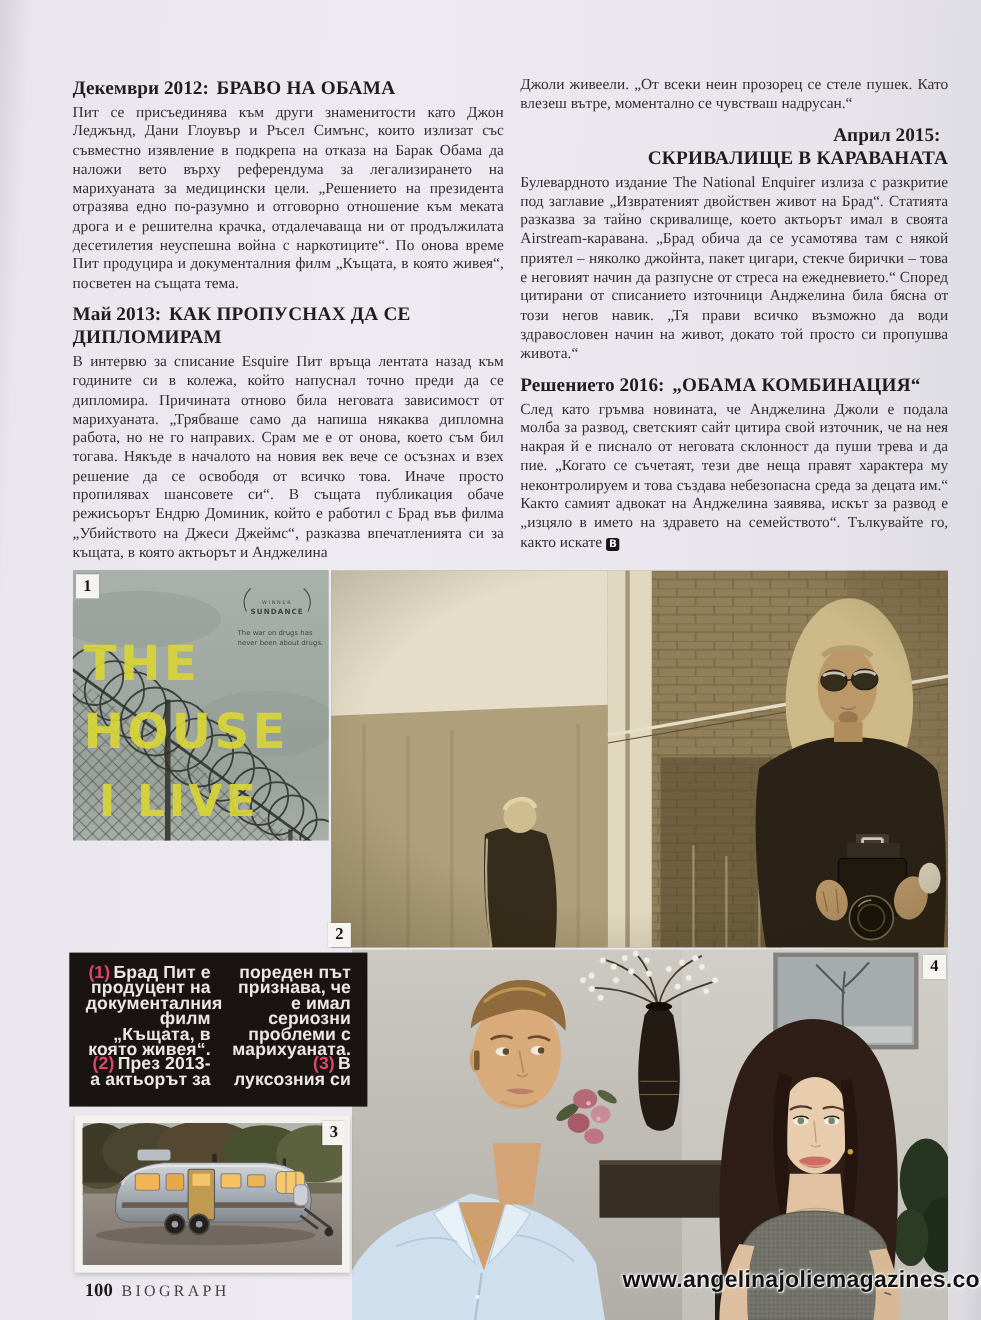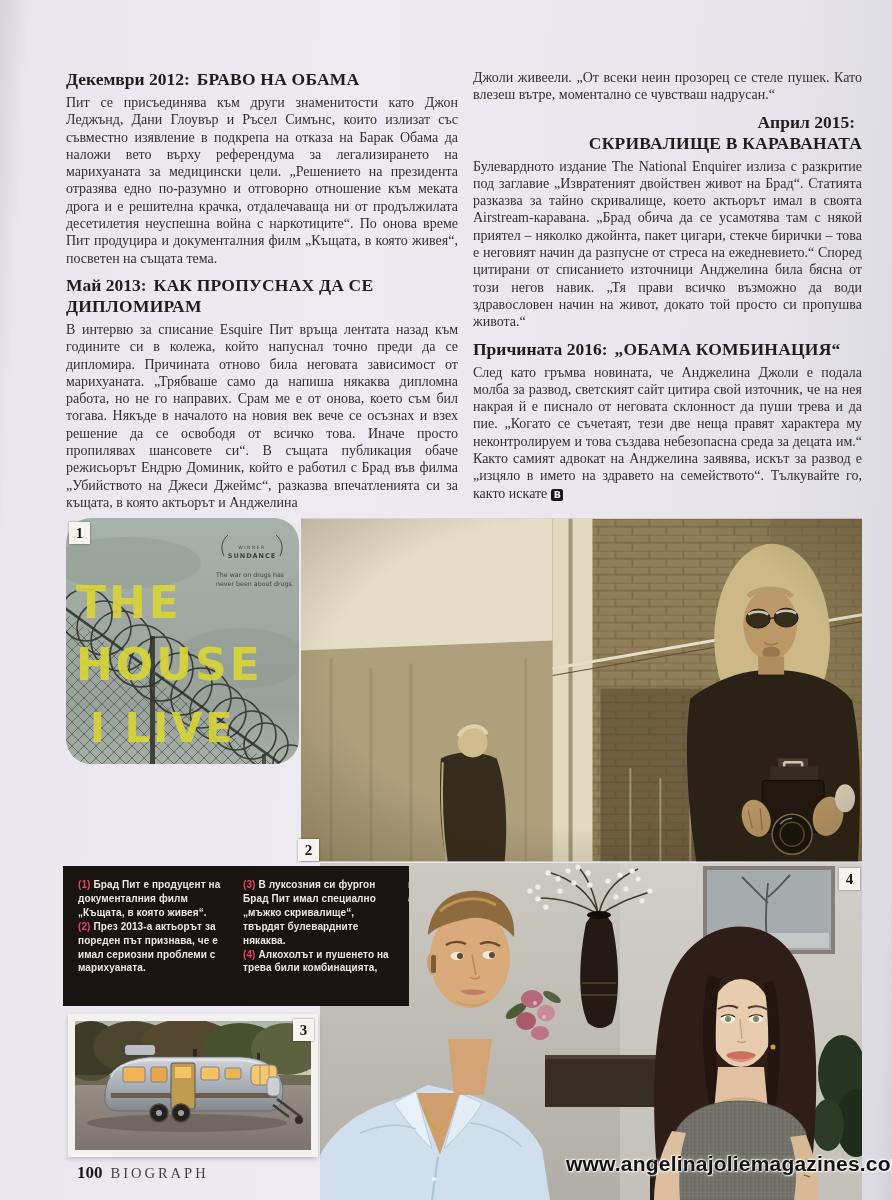--- a/index.html
+++ b/index.html
@@ -20,45 +20,46 @@
   .sect-h .blk { display:block;text-align:right; }
   .body-p { font-size:14px; line-height:17.3px; text-align:justify; margin:0 0 8px 0; }
   .mt { margin-top:8px; }
   .endmark {
     display:inline-block; width:12px; height:12px; background:#17141a; color:#f4f2ef;
     font:700 9.5px/12px "DejaVu Sans",sans-serif; text-align:center; border-radius:2.5px;
     margin-left:4px; vertical-align:0;
   }
   
   .fig { position:absolute; overflow:hidden; }
-  .poster      { left:66px;  top:518px; width:233px; height:246px;border-radius:25px; }
+  .poster      { left:66px;  top:518px; width:233px; height:246px; }
   .photo2      { left:301px; top:518px; width:561px; height:344px; }
   .photo4      { left:320px; top:863px; width:542px; height:337px; }
   .photo3 {
     left:68px; top:1014px; width:250px; height:143px; background:#f4f2ef; padding:7px;
     box-shadow:0 2px 4px rgba(60,55,70,.25);
   }
   .photo3 svg { display:block; }
   .badge {
     position:absolute; width:21px; height:22px; background:#f6f4f0; color:#16130f;
     font:700 15px/22px "Liberation Serif",serif; text-align:center;
     box-shadow:0 0 2px rgba(0,0,0,.45); z-index:30;
   }
   .badge1 { left:69px;  top:522px; }
   .badge2 { left:298px; top:839px; }
   .badge3 { left:293px; top:1019px; }
   .badge4 { left:839px; top:868px; }
   
   .caption-box {
-    position:absolute; left:63px; top:866px; width:346px; height:140px; z-index:20;
+    position:absolute; left:63px; top:866px; width:271px; height:140px; z-index:20;
     background:#191312; padding:12px 15px 8px 15px;
     column-count:2; column-gap:14px;
     font-family:"Liberation Sans",sans-serif; font-weight:700;
-    font-size:10px; line-height:13.9px; color:#ece7e2; letter-spacing:.1px;
+    font-size:16px; line-height:13.9px; color:#ece7e2; letter-spacing:.1px;
     overflow:hidden;
+    text-align:right;
   }
   .cap-item { display:block; }
   .cap-num { color:#e0456a; padding-right:3px; }
   
   .footer { position:absolute; left:77px; top:1163px; white-space:nowrap; z-index:25; }
   .footer .num { font:700 17px "Liberation Serif",serif; color:#1d191a; }
   .footer .mag { font:400 14.5px "Liberation Serif",serif; color:#464144; letter-spacing:3px; margin-left:8px; }
   .watermark {
     position:absolute; left:566px; top:1152px; z-index:40; white-space:nowrap;
     font:700 21px "Liberation Sans",sans-serif; color:#121212; letter-spacing:.2px;
@@ -77,21 +78,21 @@
     <p class="body-p">В интервю за списание Esquire Пит връща лентата назад към годините си в колежа, който напуснал точно преди да се дипломира. Причината отново била неговата зависимост от марихуаната. „Трябваше само да напиша някаква дипломна работа, но не го направих. Срам ме е от онова, което съм бил тогава. Някъде в началото на новия век вече се осъзнах и взех решение да се освободя от всичко това. Иначе просто пропилявах шансовете си“. В същата публикация обаче режисьорът Ендрю Доминик, който е работил с Брад във филма „Убийството на Джеси Джеймс“, разказва впечатленията си за къщата, в която актьорът и Анджелина</p>
   </div>
 
   <div class="col col-right">
     <p class="body-p">Джоли живеели. „От всеки неин прозорец се стеле пушек. Като влезеш вътре, моментално се чувстваш надрусан.“</p>
     <h2 class="sect-h mt">
         <span class="date blk">Април 2015:</span>
         <span class="ttl blk">СКРИВАЛИЩЕ В КАРАВАНАТА</span>
       </h2>
     <p class="body-p">Булевардното издание The National Enquirer излиза с разкритие под заглавие „Извратеният двойствен живот на Брад“. Статията разказва за тайно скривалище, което актьорът имал в своята Airstream-каравана. „Брад обича да се усамотява там с някой приятел – няколко джойнта, пакет цигари, стекче бирички – това е неговият начин да разпусне от стреса на ежедневието.“ Според цитирани от списанието източници Анджелина била бясна от този негов навик. „Тя прави всичко възможно да води здравословен начин на живот, докато той просто си пропушва живота.“</p>
-    <h2 class="sect-h mt"><span class="date">Причината 2016:</span><span class="ttl">„ОБАМА КОМБИНАЦИЯ“</span></h2>
+    <h2 class="sect-h mt"><span class="date">Решението 2016:</span><span class="ttl">„ОБАМА КОМБИНАЦИЯ“</span></h2>
     <p class="body-p"><span>След като гръмва новината, че Анджелина Джоли е подала молба за развод, светският сайт цитира свой източник, че на нея накрая й е писнало от неговата склонност да пуши трева и да пие. „Когато се съчетаят, тези две неща правят характера му неконтролируем и това създава небезопасна среда за децата им.“ Както самият адвокат на Анджелина заявява, искът за развод е „изцяло в името на здравето на семейството“. Тълкувайте го, както искате</span><span class="endmark">B</span></p>
   </div>
 
   <div class="fig photo4">
     <svg width="542" height="337" viewBox="0 0 542 337">
       <defs>
         <linearGradient id="wallg" x1="0" y1="0" x2="0" y2="1">
           <stop offset="0" stop-color="#ccc9c3"></stop>
             <stop offset="1" stop-color="#b1ada7"></stop>
         </linearGradient>

